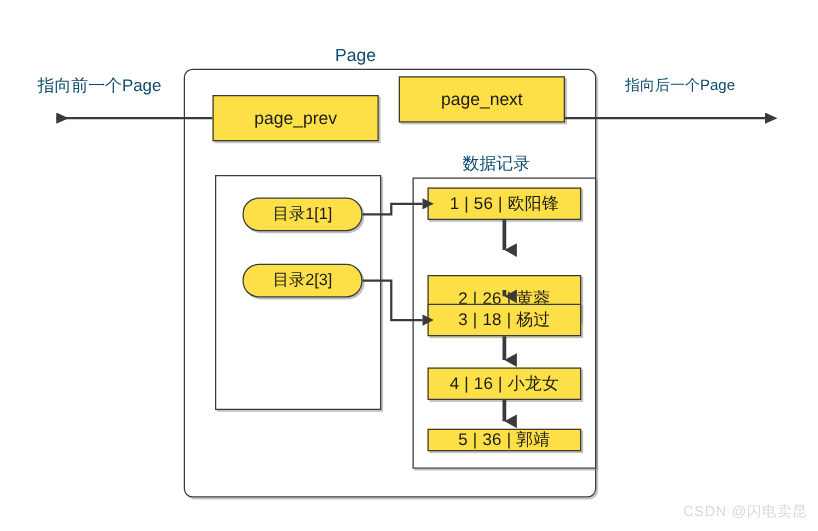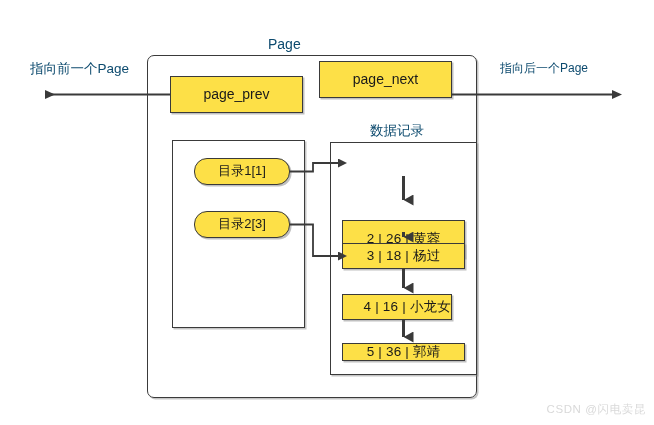--- a/index.html
+++ b/index.html
@@ -90,30 +90,33 @@
   </div>
 
   <div class="node slot-box" style="left:194px; top:211px; width:96px; height:27px;">
     <span>目录2[3]</span>
   </div>
 
   <div class="free-label" style="left:370px; top:122px; font-size:13.5px;">数据记录</div>
 
   <div class="container-box" id="data-records-container" style="left:330px; top:142px; width:147px; height:233px;"></div>
 
+  <div class="node record-box" style="left:342px; top:150px; width:123px; height:26px;">
+    <span>1 | 56 | 欧阳锋</span>
+  </div>
 
   <div class="node record-box" style="left:342px; top:220px; width:123px; height:38px;text-decoration:underline;">
     <span>2 | 26 | 黄蓉</span>
   </div>
 
   <div class="node record-box" style="left:342px; top:243px; width:123px; height:26px;">
     <span>3 | 18 | 杨过</span>
   </div>
 
-  <div class="node record-box" style="left:342px; top:294px; width:110px; height:26px;justify-content:flex-end;">
+  <div class="node record-box" style="left:342px; top:294px; width:123px; height:26px;">
     <span>4 | 16 | 小龙女</span>
   </div>
 
   <div class="node record-box" style="left:342px; top:343px; width:123px; height:18px;">
     <span>5 | 36 | 郭靖</span>
   </div>
 
   <svg class="layer" viewBox="0 0 654 425">
     <defs>
       <marker id="arrow-left" markerWidth="11" markerHeight="9" refX="10" refY="4.5" orient="auto" markerUnits="userSpaceOnUse">

